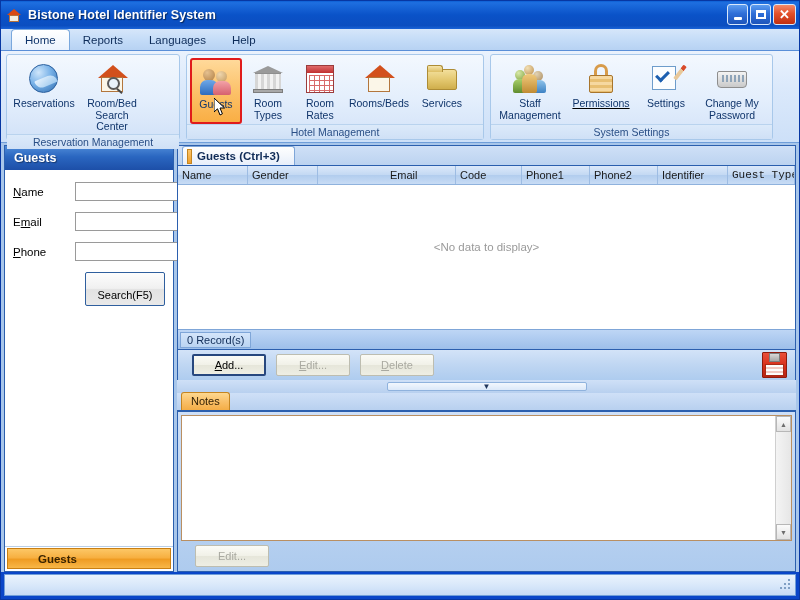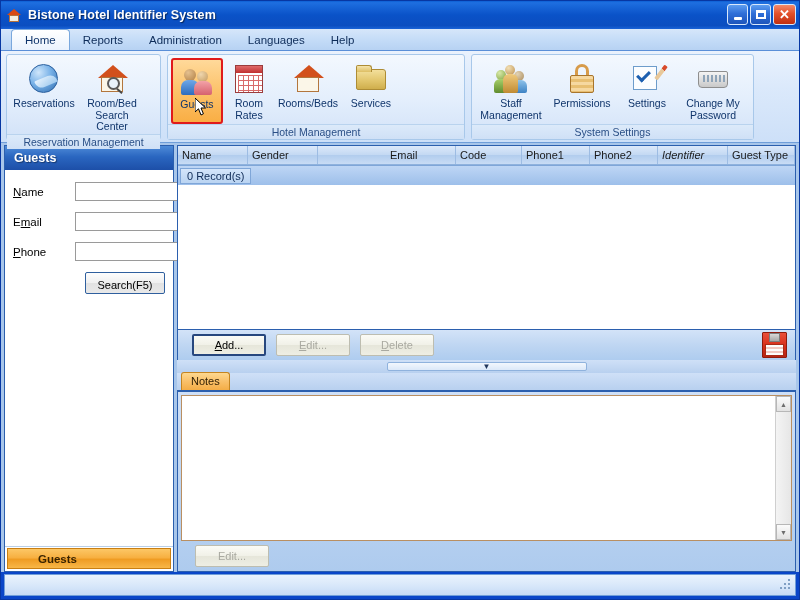--- a/index.html
+++ b/index.html
@@ -269,21 +269,21 @@
     border: 1px solid #9a9a9a; background: #fff;
     font-family: "Liberation Sans", sans-serif; font-size: 11px;
     padding: 0 3px; outline: none;
   }
   #search-row { display: flex; justify-content: flex-end; padding-right: 0px; margin-top: 3px; }
   #search-button {
     min-width: 80px; height: 22px;
     border: 1px solid #2f5f9e; border-radius: 2px;
     background: linear-gradient(to bottom, #fdfdfd 0%, #f0f0f0 48%, #e2e2e2 52%, #e9e9e9 100%);
     font-family: "Liberation Sans", sans-serif; font-size: 11px; color: #000;
-    padding: 6px 8px; cursor: pointer;
+    padding: 16px 8px; cursor: pointer;
   }
   #sidebar-nav { flex: none; border-top: 1px solid #b9cfe8; padding: 1px 2px 2px 2px; background:#fff; }
   #nav-guests {
     height: 21px; line-height: 21px;
     background: linear-gradient(to bottom, #fcc766 0%, #f7b041 45%, #ef9c23 55%, #f8b748 100%);
     border: 1px solid #c97f12;
     color: #3a2400; font-weight: bold; font-size: 11.5px;
     padding-left: 30px; cursor: pointer;
   }
 
@@ -489,28 +489,27 @@
       </div>
       <div class="win-btn close">
         <div class="glyph-close">✕</div>
       </div>
     </div>
   </div>
 
   <div id="menu-strip">
     <div class="menu-tab active"><span>Home</span></div>
     <div class="menu-tab"><span>Reports</span></div>
-    <div class="menu-tab"><span>Administration</span></div>
     <div class="menu-tab"><span>Languages</span></div>
     <div class="menu-tab"><span>Help</span></div>
   </div>
 
   <div id="ribbon">
 
-    <div class="ribbon-group" style="width:155px;">
+    <div class="ribbon-group" style="width:174px;">
       <div class="group-items">
         <div class="rb-item">
           <div class="rb-icon">
               <div class="ic-globe"></div>
             </div>
           <div class="rb-label">Reservations</div>
         </div>
         <div class="rb-item">
           <div class="rb-icon">
             <div class="ic-house-roof"></div>
@@ -529,20 +528,28 @@
           <div class="rb-icon">
             <div class="ic-p1"></div>
               <div class="ic-p1b"></div>
               <div class="ic-p2"></div>
               <div class="ic-p2b"></div>
           </div>
           <div class="rb-label">Guests</div>
           <svg class="cursor-arrow" viewBox="0 0 13 19">
             <polygon points="0,0 0,14 3.5,10.8 6,17 8.4,15.8 6,10 10.6,10" fill="#ffffff" stroke="#000000" stroke-width="1"></polygon>
           </svg>
+        </div>
+        <div class="rb-item" style="width:52px;">
+          <div class="rb-icon">
+            <div class="ic-bank-roof"></div>
+              <div class="ic-bank-cols"></div>
+              <div class="ic-bank-base"></div>
+          </div>
+          <div class="rb-label">Room Types</div>
         </div>
         <div class="rb-item" style="width:52px;">
           <div class="rb-icon">
             <div class="ic-cal">
                 <div class="ic-cal-top"></div>
                 <div class="ic-cal-grid"></div>
               </div>
           </div>
           <div class="rb-label">Room Rates</div>
         </div>
@@ -569,21 +576,21 @@
           <div class="rb-icon">
             <div class="ic-s1"></div>
               <div class="ic-s1b"></div>
               <div class="ic-s3"></div>
               <div class="ic-s3b"></div>
               <div class="ic-s2"></div>
               <div class="ic-s2b"></div>
           </div>
           <div class="rb-label">Staff Management</div>
         </div>
-        <div class="rb-item" style="width:70px;">
+        <div class="rb-item" style="width:70px;text-decoration:underline;">
           <div class="rb-icon">
             <div class="ic-lock-sh"></div>
               <div class="ic-lock-bd"></div>
           </div>
           <div class="rb-label">Permissions</div>
         </div>
         <div class="rb-item" style="width:60px;">
           <div class="rb-icon">
             <div class="ic-chk-page"></div>
               <div class="ic-chk-mark"></div>
@@ -629,33 +636,40 @@
           <button id="search-button">Search(F5)</button>
         </div>
       </div>
       <div id="sidebar-nav">
         <div id="nav-guests">Guests</div>
       </div>
     </div>
 
     <div id="doc-area">
 
+      <div id="doc-tabstrip">
+        <div id="doc-tab">
+          <div id="doc-tab-strip-mark"></div>
+          <span>Guests (Ctrl+3)</span>
+        </div>
+      </div>
 
       <div id="grid-panel">
         <div id="grid-header">
           <div class="grid-col" style="width:70px;">Name</div>
           <div class="grid-col" style="width:70px;">Gender</div>
           <div class="grid-col" style="width:68px;margin-top:46px;">Code</div>
           <div class="grid-col" style="width:70px;">Email</div>
           <div class="grid-col" style="width:66px;">Code</div>
           <div class="grid-col" style="width:68px;">Phone1</div>
           <div class="grid-col" style="width:68px;">Phone2</div>
-          <div class="grid-col" style="width:70px;font-style:italic;">Identifier</div>
-          <div class="grid-col" style="flex:1;">Guest Type</div>
-        </div>
+          <div class="grid-col" style="width:70px;">Identifier</div>
+          <div class="grid-col" style="flex:1;font-family:Liberation Mono, monospace;">Guest Type</div>
+        </div>
+        <div id="grid-body">&lt;No data to display&gt;</div>
         <div id="grid-status">
           <div id="record-count">0 Record(s)</div>
         </div>
       </div>
 
       <div id="grid-buttons">
         <button class="dlg-btn default"><u>A</u>dd...</button>
         <button class="dlg-btn disabled"><u>E</u>dit...</button>
         <button class="dlg-btn disabled"><u>D</u>elete</button>
         <div id="save-icon">

